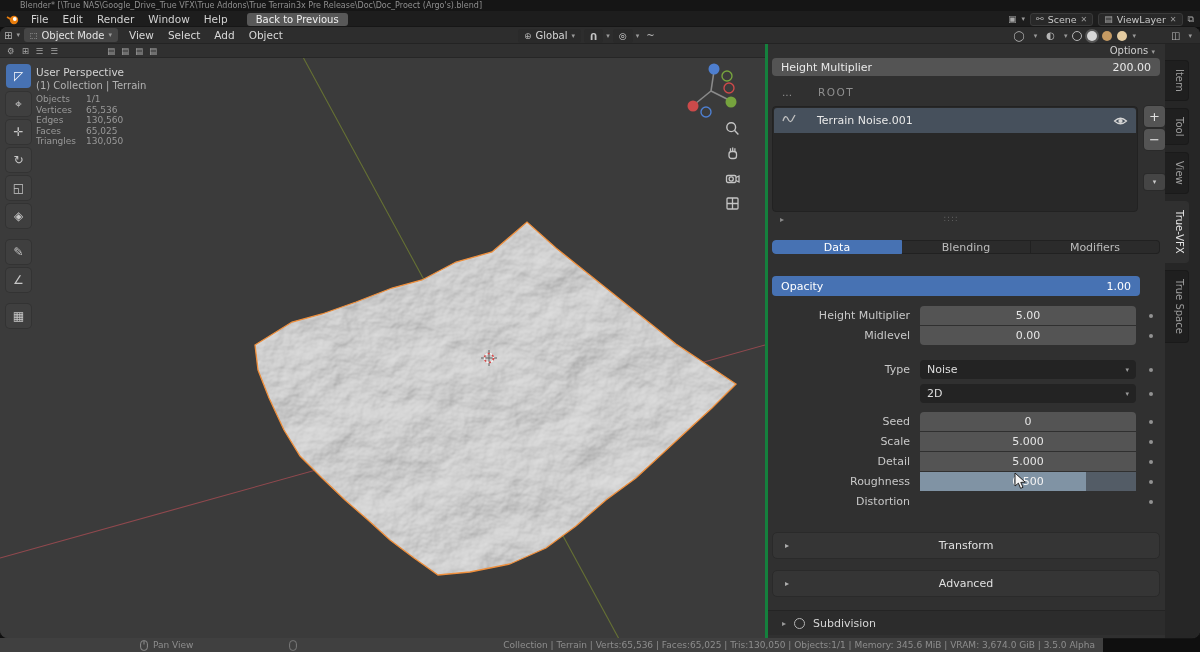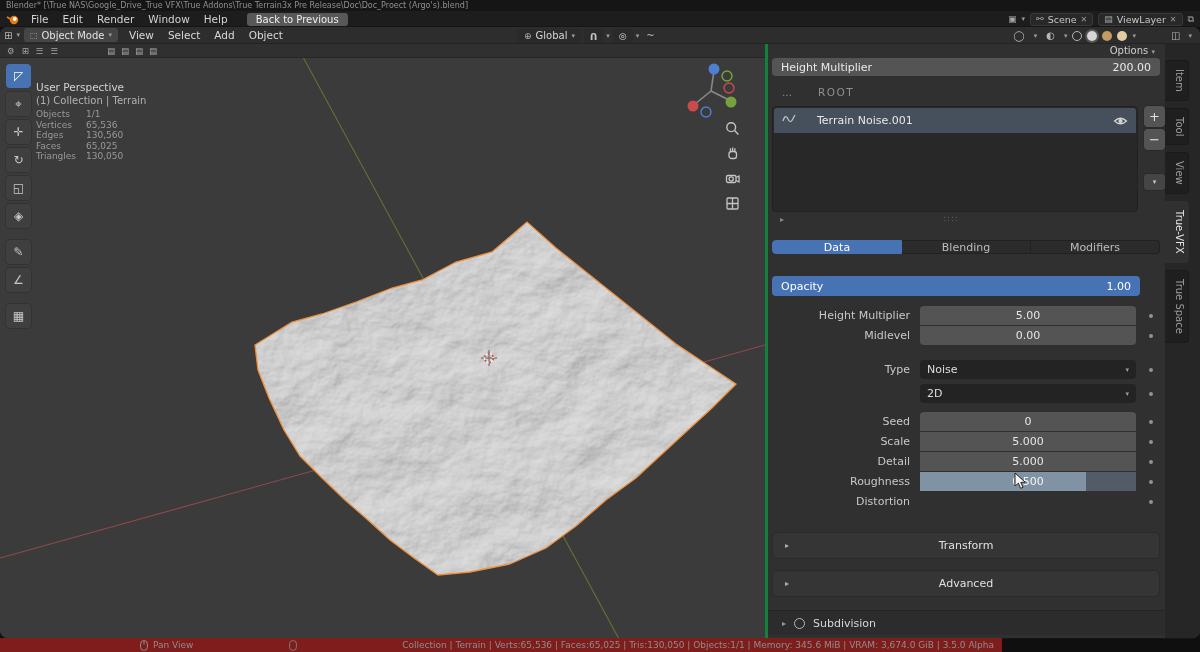--- a/index.html
+++ b/index.html
@@ -3,21 +3,21 @@
 <meta charset="utf-8">
 <style>
   *{box-sizing:border-box;margin:0;padding:0}
   html,body{width:1200px;height:652px;overflow:hidden}
   body{background:#0f0f0f;font-family:"DejaVu Sans","Liberation Sans",sans-serif;color:#ccc;
        -webkit-user-select:none;user-select:none;cursor:default}
   .app{position:relative;width:1200px;height:652px;background:#0f0f0f}
 
   
   .titlebar{position:absolute;left:0;top:0;width:1200px;height:11px;background:#151515;
-            font-size:8px;line-height:11px;color:#8f8f8f;padding-left:6px;white-space:nowrap;overflow:hidden}
+            font-size:8px;line-height:11px;color:#8f8f8f;padding-left:20px;white-space:nowrap;overflow:hidden}
   .menubar{position:absolute;left:0;top:11px;width:1200px;height:16px;background:#1d1d1d;
            display:flex;align-items:center;font-size:10.5px;color:#d2d2d2}
   .blender-logo{width:14px;height:11px;margin:0 4px 0 6px;display:inline-flex}
   .menu-item{padding:0 7px;line-height:16px}
   .back-btn{background:#585858;color:#efefef;border-radius:3px;font-size:10px;line-height:13px;
             padding:0 9px;margin-left:12px}
   .mb-right{margin-left:auto;display:flex;align-items:center;gap:5px;margin-right:6px}
   .mb-widget{display:flex;align-items:center;gap:4px;background:#282828;border:1px solid #3a3a3a;
              border-radius:3px;padding:0 5px;height:13px;font-size:9.5px;color:#c9c9c9;white-space:nowrap}
   .mb-x{color:#9a9a9a;font-size:8px}
@@ -45,21 +45,21 @@
   .caret{font-size:7px;color:#9a9a9a}
   .magnet{display:inline-block;transform:rotate(180deg);font-size:9px;color:#c5c5c5;font-weight:bold}
 
   .toolsettings{position:absolute;left:0;top:17px;width:765px;height:14px;background:#303030;
                 display:flex;align-items:center;gap:3px;padding-left:5px;border-bottom:1px solid #262626}
   .ts-ico{font-size:8.5px;color:#a8a8a8;padding:0 2px}
   .ts-group{display:flex;gap:2px;margin-left:42px}
 
   
   .viewport{position:absolute;left:0;top:31px;width:765px;height:580px;background:#3b3b3b;overflow:hidden}
-  .vp-stats{position:absolute;left:36px;top:23px;line-height:13px;white-space:nowrap}
+  .vp-stats{position:absolute;left:36px;top:8px;line-height:13px;white-space:nowrap}
   .vp-persp{font-size:10.5px;color:#d2d2d2}
   .vp-coll{font-size:10px;color:#b2b2b2}
   .vp-table{margin-top:2px;font-size:9px;color:#999;line-height:10.5px}
   .vp-table .lbl{display:inline-block;width:50px}
   .vtoolbar{position:absolute;left:6px;top:6px;width:26px;display:flex;flex-direction:column;gap:4px}
   .tool-btn{width:25px;height:24px;background:#3f3f3f;border-radius:4px;display:flex;align-items:center;
             justify-content:center;font-size:12px;color:#c7c7c7;box-shadow:0 0 0 1px #333}
   .tool-btn.active{background:#4772b3;color:#fff;box-shadow:none}
   .tool-sep{height:4px}
   .gizmo{position:absolute;left:680px;top:2px}
@@ -116,21 +116,21 @@
   .circ-ico{width:11px;height:11px;border:1.4px solid #b5b5b5;border-radius:50%}
 
   
   .tabstrip{position:absolute;left:1165px;top:17px;width:35px;height:594px;background:#262626;
             display:flex;flex-direction:column;align-items:flex-start;padding-top:16px;gap:7px}
   .vtab{writing-mode:vertical-rl;font-size:10px;color:#9d9d9d;background:#1f1f1f;border:1px solid #1a1a1a;
         border-left:none;border-radius:0 4px 4px 0;padding:8px 3px;width:24px;text-align:center}
   .vtab.active{background:#303030;color:#e6e6e6;border-color:#303030}
 
   
-  .statusbar{position:absolute;left:0;top:638px;width:1002px;height:14px;background:#7f1d1d;
+  .statusbar{position:absolute;left:0;top:638px;width:1103px;height:14px;background:#404040;
              display:flex;align-items:center;font-size:9px;color:#8d8d8d;padding:0 8px}
   .sb-left{display:flex;align-items:center;gap:5px;margin-left:132px}
   .sb-mid{margin-left:96px;display:flex}
   .sb-right{margin-left:auto;white-space:nowrap}
 
   .cursor-overlay{position:absolute;left:1014px;top:472px;pointer-events:none}
 </style>
 </head>
 <body>
 

